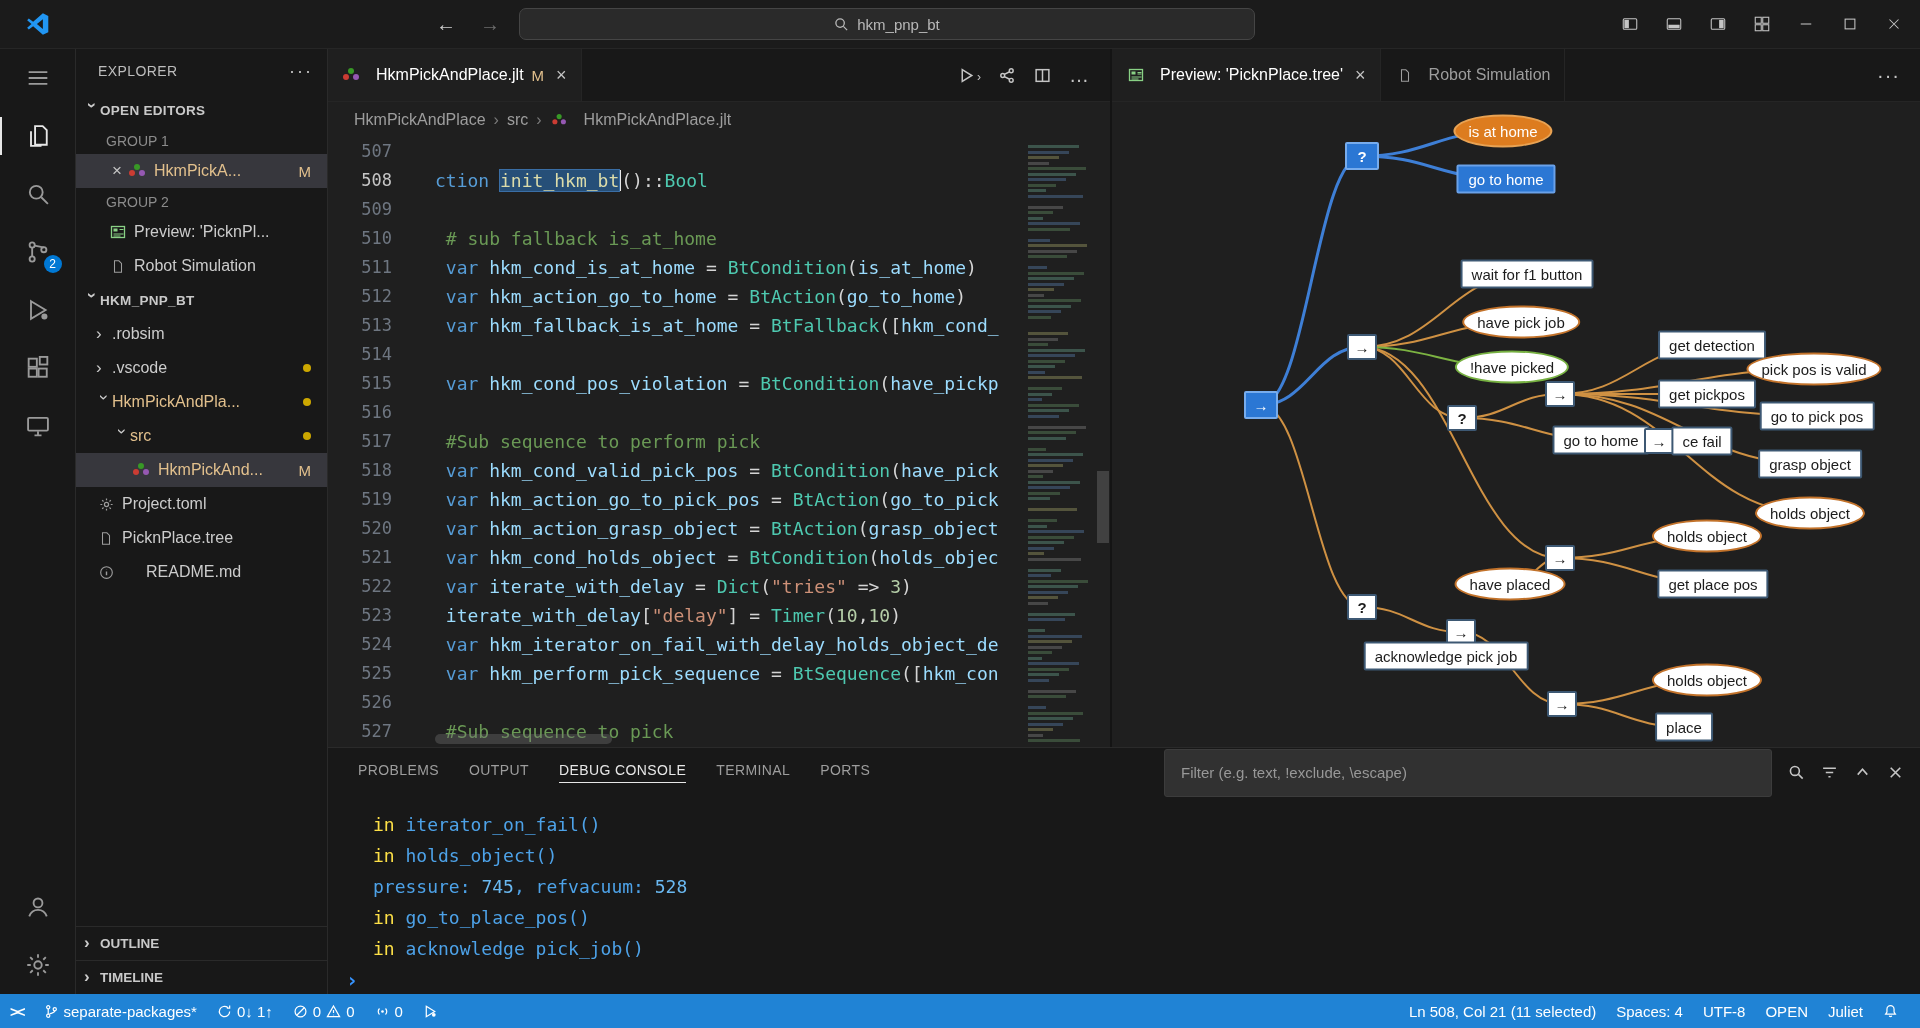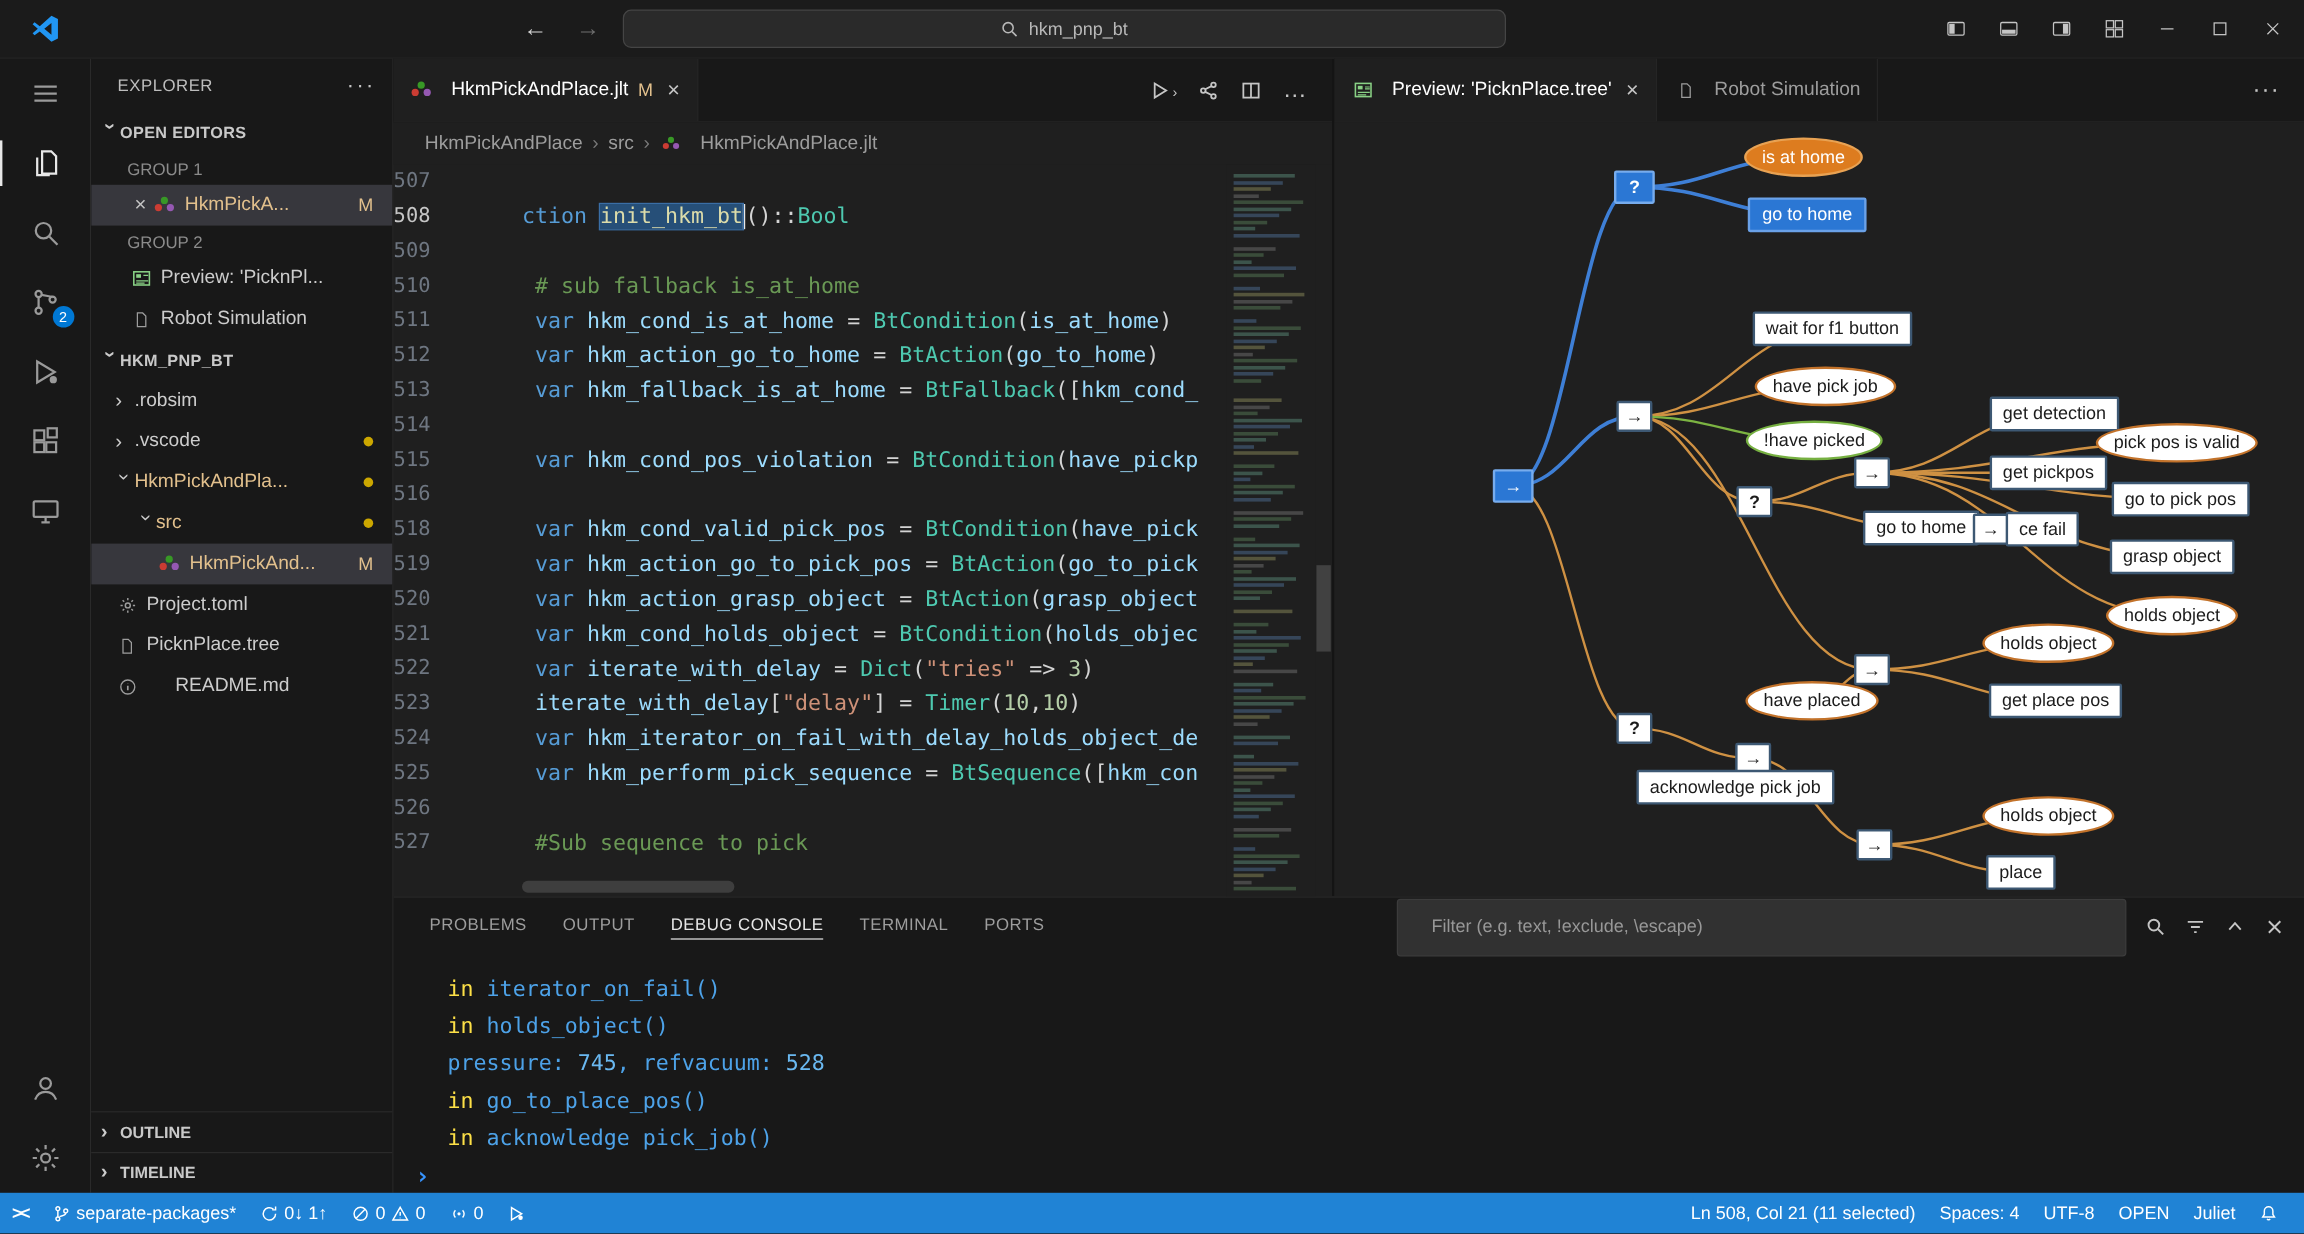--- a/index.html
+++ b/index.html
@@ -71,21 +71,21 @@
   .ed-actions svg{stroke:#c5c5c5;fill:none;stroke-width:1.4;width:17px;height:17px;}
   .more-dots{font-size:20px;color:#c5c5c5;letter-spacing:1px;}
 
   
   #editor-left{width:784px;display:flex;flex-direction:column;background:#1f1f1f;border-right:2px solid #141414;flex:none;}
   #breadcrumbs{height:35px;display:flex;align-items:center;gap:8px;padding-left:26px;font-size:16px;color:#9d9d9d;flex:none;background:#1f1f1f;}
   .bc-sep{color:#7a7a7a;}
   #code-wrap{flex:1;position:relative;overflow:hidden;font-family:"DejaVu Sans Mono",monospace;font-size:18px;}
   #code-lines{position:absolute;inset:0 100px 0 0;}
   .code-line{display:flex;height:29px;line-height:29px;white-space:pre;}
-  .ln{width:64px;text-align:left;color:#6e7681;flex:none;font-size:17px;}
+  .ln{width:64px;text-align:right;color:#6e7681;flex:none;font-size:17px;}
   .code-line.active .ln{color:#c6c6c6;}
   .lc{padding-left:43px;}
   .tk-kw{color:#569cd6;} .tk-id{color:#9cdcfe;} .tk-ty{color:#4ec9b0;} .tk-pl{color:#d4d4d4;}
   .tk-cm{color:#6a9955;} .tk-st{color:#ce9178;} .tk-nu{color:#b5cea8;}
   .tk-fnsel{color:#dcdcaa;background:#264f78;outline:1px solid #3a6ea5;}
   .cursor{display:inline-block;width:2px;height:21px;background:#e8e8e8;vertical-align:text-bottom;}
   #minimap{position:absolute;top:0;right:14px;width:74px;height:100%;background:#1f1f1f;overflow:hidden;}
   .mm-bar{height:3px;margin:2.5px 0 2.5px 6px;opacity:.5;}
   #vscrollbar{position:absolute;right:1px;top:334px;width:12px;height:72px;background:rgba(121,121,121,.38);}
   #hscrollbar{position:absolute;left:107px;bottom:3px;width:177px;height:10px;background:rgba(121,121,121,.35);border-radius:5px;}
@@ -104,21 +104,21 @@
   .t-ell-green{background:#ffffff;border:2.5px solid #76b041;border-radius:50%;padding:7px 13px;}
 
   
   #panel{flex:1;background:#181818;border-top:1px solid #2a2a2a;display:flex;flex-direction:column;min-height:0;}
   #panel-header{height:49px;display:flex;align-items:center;padding:0 16px 0 30px;flex:none;gap:16px;}
   #panel-tabs{display:flex;align-items:center;gap:30px;}
   .ptab{font-size:14px;letter-spacing:.4px;color:#9d9d9d;padding-bottom:4px;border-bottom:1.5px solid transparent;}
   .ptab.active{color:#e7e7e7;border-bottom-color:#e7e7e7;}
   #panel-right{margin-left:auto;display:flex;align-items:center;gap:16px;}
   #console-filter{width:608px;height:48px;background:#313131;border:1px solid #3c3c3c;border-radius:3px;color:#cccccc;
-    font-size:15px;padding:0 28px;font-family:"Liberation Sans",sans-serif;outline:none;}
+    font-size:15px;padding:0 16px;font-family:"Liberation Sans",sans-serif;outline:none;}
   #console-filter::placeholder{color:#989898;}
   .ph-ic{color:#c5c5c5;display:flex;align-items:center;}
   .ph-ic svg{stroke:#c5c5c5;fill:none;stroke-width:1.5;width:17px;height:17px;}
   #panel-body{flex:1;overflow:hidden;font-family:"DejaVu Sans Mono",monospace;font-size:18px;padding:12px 0 0 45px;}
   .con-line{height:31px;line-height:31px;white-space:pre;}
   .tk-ckw{color:#fde047;} .tk-cid{color:#4da2e8;} .tk-cnu{color:#6ab8f0;}
   #console-input{height:31px;display:flex;align-items:center;color:#3794ff;font-weight:bold;font-size:20px;margin-left:-27px;}
 
   
   #statusbar{height:34px;background:#2083d5;color:#ffffff;display:flex;align-items:center;font-size:15px;flex:none;}
@@ -430,20 +430,21 @@
                 <div class="code-line"><span class="ln">507</span><span class="lc"></span></div>
                 <div class="code-line active"><span class="ln">508</span><span class="lc"><span class="tk-kw">ction </span><span class="tk-fnsel">init_hkm_bt</span><span class="cursor"></span><span class="tk-pl">()::</span><span class="tk-ty">Bool</span></span></div>
                 <div class="code-line"><span class="ln">509</span><span class="lc"></span></div>
                 <div class="code-line"><span class="ln">510</span><span class="lc"><span class="tk-cm"> # sub fallback is_at_home</span></span></div>
                 <div class="code-line"><span class="ln">511</span><span class="lc"><span class="tk-kw"> var </span><span class="tk-id">hkm_cond_is_at_home </span><span class="tk-pl">= </span><span class="tk-ty">BtCondition</span><span class="tk-pl">(</span><span class="tk-id">is_at_home</span><span class="tk-pl">)</span></span></div>
                 <div class="code-line"><span class="ln">512</span><span class="lc"><span class="tk-kw"> var </span><span class="tk-id">hkm_action_go_to_home </span><span class="tk-pl">= </span><span class="tk-ty">BtAction</span><span class="tk-pl">(</span><span class="tk-id">go_to_home</span><span class="tk-pl">)</span></span></div>
                 <div class="code-line"><span class="ln">513</span><span class="lc"><span class="tk-kw"> var </span><span class="tk-id">hkm_fallback_is_at_home </span><span class="tk-pl">= </span><span class="tk-ty">BtFallback</span><span class="tk-pl">([</span><span class="tk-id">hkm_cond_</span></span></div>
                 <div class="code-line"><span class="ln">514</span><span class="lc"></span></div>
                 <div class="code-line"><span class="ln">515</span><span class="lc"><span class="tk-kw"> var </span><span class="tk-id">hkm_cond_pos_violation </span><span class="tk-pl">= </span><span class="tk-ty">BtCondition</span><span class="tk-pl">(</span><span class="tk-id">have_pickp</span></span></div>
                 <div class="code-line"><span class="ln">516</span><span class="lc"></span></div>
+                <div class="code-line"><span class="ln">517</span><span class="lc"><span class="tk-cm"> #Sub sequence to perform pick</span></span></div>
                 <div class="code-line"><span class="ln">518</span><span class="lc"><span class="tk-kw"> var </span><span class="tk-id">hkm_cond_valid_pick_pos </span><span class="tk-pl">= </span><span class="tk-ty">BtCondition</span><span class="tk-pl">(</span><span class="tk-id">have_pick</span></span></div>
                 <div class="code-line"><span class="ln">519</span><span class="lc"><span class="tk-kw"> var </span><span class="tk-id">hkm_action_go_to_pick_pos </span><span class="tk-pl">= </span><span class="tk-ty">BtAction</span><span class="tk-pl">(</span><span class="tk-id">go_to_pick</span></span></div>
                 <div class="code-line"><span class="ln">520</span><span class="lc"><span class="tk-kw"> var </span><span class="tk-id">hkm_action_grasp_object </span><span class="tk-pl">= </span><span class="tk-ty">BtAction</span><span class="tk-pl">(</span><span class="tk-id">grasp_object</span></span></div>
                 <div class="code-line"><span class="ln">521</span><span class="lc"><span class="tk-kw"> var </span><span class="tk-id">hkm_cond_holds_object </span><span class="tk-pl">= </span><span class="tk-ty">BtCondition</span><span class="tk-pl">(</span><span class="tk-id">holds_objec</span></span></div>
                 <div class="code-line"><span class="ln">522</span><span class="lc"><span class="tk-kw"> var </span><span class="tk-id">iterate_with_delay </span><span class="tk-pl">= </span><span class="tk-ty">Dict</span><span class="tk-pl">(</span><span class="tk-st">"tries"</span><span class="tk-pl"> =&gt; </span><span class="tk-nu">3</span><span class="tk-pl">)</span></span></div>
                 <div class="code-line"><span class="ln">523</span><span class="lc"><span class="tk-id"> iterate_with_delay</span><span class="tk-pl">[</span><span class="tk-st">"delay"</span><span class="tk-pl">] = </span><span class="tk-ty">Timer</span><span class="tk-pl">(</span><span class="tk-nu">10</span><span class="tk-pl">,</span><span class="tk-nu">10</span><span class="tk-pl">)</span></span></div>
                 <div class="code-line"><span class="ln">524</span><span class="lc"><span class="tk-kw"> var </span><span class="tk-id">hkm_iterator_on_fail_with_delay_holds_object_de</span></span></div>
                 <div class="code-line"><span class="ln">525</span><span class="lc"><span class="tk-kw"> var </span><span class="tk-id">hkm_perform_pick_sequence </span><span class="tk-pl">= </span><span class="tk-ty">BtSequence</span><span class="tk-pl">([</span><span class="tk-id">hkm_con</span></span></div>
                 <div class="code-line"><span class="ln">526</span><span class="lc"></span></div>
                 <div class="code-line"><span class="ln">527</span><span class="lc"><span class="tk-cm"> #Sub sequence to pick</span></span></div>

